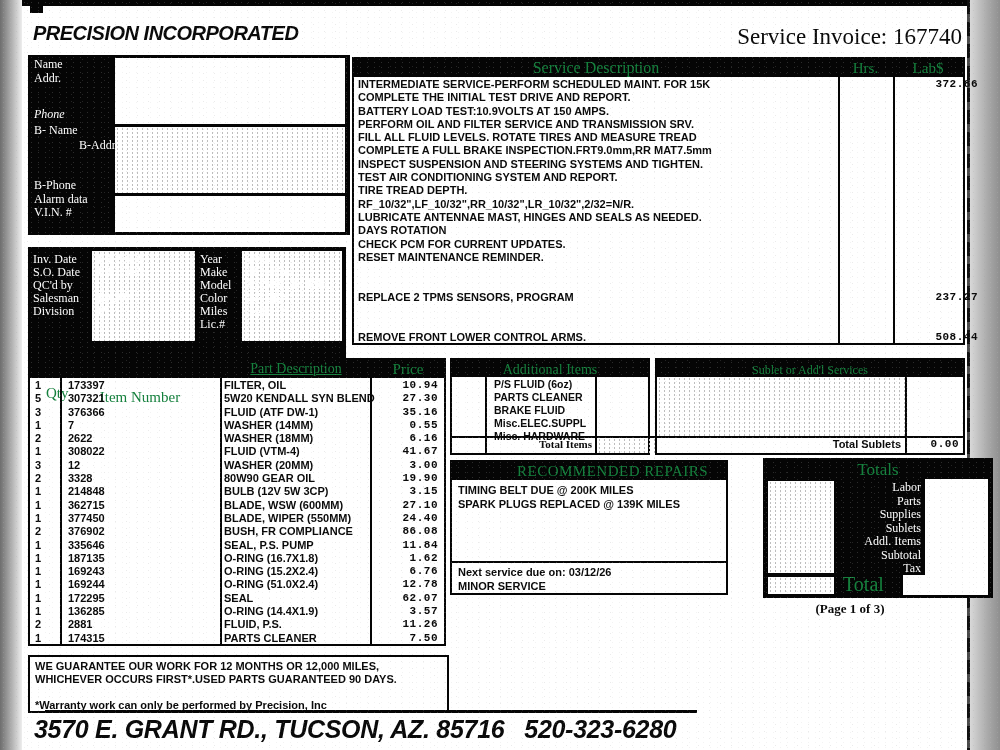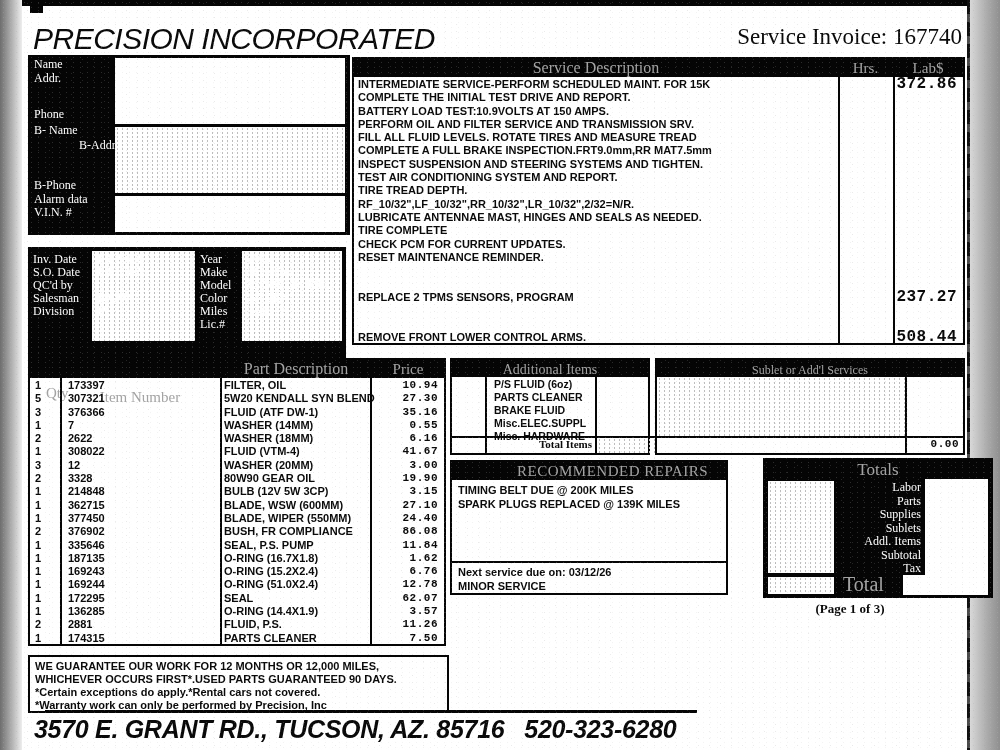--- a/index.html
+++ b/index.html
@@ -9,26 +9,26 @@
         background-image:radial-gradient(#9e9e9e 0.7px,transparent 0.9px),radial-gradient(#c8c8c8 0.6px,transparent 0.8px);
         background-size:11px 7px,7px 5px;}
   .abs{position:absolute;}
   .serif{font-family:"Liberation Serif",serif;}
   .mono{font-family:"Liberation Mono",monospace;font-weight:bold;letter-spacing:.5px;}
   .blk{background:#050505;color:#fff;}
   .bx{border:2px solid #050505;box-sizing:border-box;background:#fff;}
   .wbox{position:absolute;background:#fff;}
   .lbl{position:absolute;color:#fff;font-family:"Liberation Serif",serif;font-size:12px;line-height:13px;white-space:nowrap;}
   .val{position:absolute;font-weight:bold;font-size:12px;line-height:13px;white-space:nowrap;}
-  .hdrtxt{color:#a3a3a3;font-family:"Liberation Serif",serif;}
+  .hdrtxt{color:#15803d;font-family:"Liberation Serif",serif;}
   .vline{position:absolute;width:2px;background:#050505;}
   
   .svc-row,.prt-row{position:relative;height:13.3px;line-height:13.3px;font-size:11px;font-weight:bold;white-space:nowrap;}
   .svc-t{position:absolute;left:4px;}
-  .svc-lab{position:absolute;left:541px;width:62px;text-align:right;padding-right:3px;font-size:16px;}
+  .svc-lab{position:absolute;left:562px;width:62px;text-align:right;padding-right:3px;font-size:11px;}
   .prt-qty{position:absolute;left:5px;}
   .prt-item{position:absolute;left:38px;}
   .prt-desc{position:absolute;left:194px;}
   .prt-price{position:absolute;left:342px;width:66px;text-align:right;padding-right:20px;font-size:11px;}
   .addl-row{height:13.1px;line-height:13.1px;font-size:10.5px;font-weight:bold;padding-left:42px;white-space:nowrap;}
   .tot-lbl-row{height:13.5px;line-height:13.5px;text-align:right;font-family:"Liberation Serif",serif;font-size:12px;color:#fff;}
   .tot-val-row{height:13.5px;line-height:13.5px;text-align:right;padding-right:3px;font-size:11px;}
   .speck{background-image:radial-gradient(#bdbdbd 0.8px,transparent 1px);background-size:5px 4px;}
   
   .edge-left{left:0;top:0;width:22px;height:750px;background:linear-gradient(90deg,#6e6e6e,#b3b3b3 55%,#eee);}
@@ -41,37 +41,37 @@
 <body>
 
 <div class="page">
 
   <div class="abs edge-top"></div>
   <div class="abs edge-notch"></div>
   <div class="abs edge-left"></div>
   <div class="abs edge-rline"></div>
   <div class="abs edge-right"></div>
 
-  <div class="abs" style="left:33px;top:22px;font-size:30px;font-weight:normal;font-style:italic;letter-spacing:-.5px;white-space:nowrap;">PRECISION INCORPORATED</div>
+  <div class="abs" style="left:33px;top:22px;font-size:20px;font-weight:bold;font-style:italic;letter-spacing:-.5px;white-space:nowrap;">PRECISION INCORPORATED</div>
   <div class="abs serif" style="right:38px;top:24px;font-size:23px;white-space:nowrap;margin-left:36px;">Service Invoice: 167740</div>
 
   <div class="abs blk" style="left:28px;top:55px;width:322px;height:180px;">
     <div class="wbox" style="left:87px;top:3px;width:230px;height:66px;">
       <div class="val" style="left:5px;top:2px;">PRECISION INC</div>
       <div class="val" style="left:5px;top:15px;">3570 E GRANT RD</div>
       <div class="val" style="left:5px;top:28px;">TUCSON, AZ 85716</div>
       <div class="val" style="left:5px;top:50px;">520-323-6280</div>
     </div>
     <div class="wbox speck" style="left:87px;top:72px;width:230px;height:66px;"></div>
     <div class="wbox" style="left:87px;top:141px;width:230px;height:36px;">
       <div class="val" style="left:5px;top:12px;letter-spacing:.6px;">2HJYK16547H506163</div>
     </div>
     <div class="lbl" style="left:6px;top:3px;">Name</div>
     <div class="lbl" style="left:6px;top:17px;">Addr.</div>
-    <div class="lbl" style="left:6px;top:53px;">Phone</div>
+    <div class="lbl" style="left:6px;top:53px;font-style:italic;">Phone</div>
     <div class="lbl" style="left:6px;top:69px;">B- Name</div>
     <div class="lbl" style="left:6px;top:84px;margin-left:45px;">B-Addr.</div>
     <div class="lbl" style="left:6px;top:124px;">B-Phone</div>
     <div class="lbl" style="left:6px;top:138px;">Alarm data</div>
     <div class="lbl" style="left:6px;top:151px;">V.I.N. #</div>
   </div>
 
   <div class="abs bx" style="left:352px;top:57px;width:613px;height:288px;">
     <div class="abs blk" style="left:0;top:0;width:609px;height:18px;">
       <div class="abs hdrtxt" style="left:0;width:484px;text-align:center;font-size:16px;line-height:18px;">Service Description</div>
@@ -119,21 +119,21 @@
         </div>
         <div class="svc-row">
           <span class="svc-t">RF_10/32",LF_10/32",RR_10/32",LR_10/32",2/32=N/R.</span>
           <span class="svc-lab mono"></span>
         </div>
         <div class="svc-row">
           <span class="svc-t">LUBRICATE ANTENNAE MAST, HINGES AND SEALS AS NEEDED.</span>
           <span class="svc-lab mono"></span>
         </div>
         <div class="svc-row">
-          <span class="svc-t">TIRE COMPLETE</span>
+          <span class="svc-t">DAYS ROTATION</span>
           <span class="svc-lab mono"></span>
         </div>
         <div class="svc-row">
           <span class="svc-t">CHECK PCM FOR CURRENT UPDATES.</span>
           <span class="svc-lab mono"></span>
         </div>
         <div class="svc-row">
           <span class="svc-t">RESET MAINTENANCE REMINDER.</span>
           <span class="svc-lab mono"></span>
         </div>
@@ -186,21 +186,21 @@
     <div class="val" style="left:219px;top:19px;">HONDA</div>
     <div class="val" style="left:219px;top:32px;">RIDGELIN RTL</div>
     <div class="val" style="left:219px;top:45px;">GREEN</div>
     <div class="val" style="left:219px;top:58px;">141672</div>
   </div>
 
   <div class="abs bx" style="left:28px;top:358px;width:418px;height:288px;">
     <div class="abs blk" style="left:0;top:0;width:414px;height:18px;">
       <div class="abs hdrtxt" style="left:16px;font-size:15px;line-height:18px;margin-top:24px;">Qty</div>
       <div class="abs hdrtxt" style="left:30px;width:160px;text-align:center;font-size:15px;line-height:18px;margin-top:28px;">Item Number</div>
-      <div class="abs hdrtxt" style="left:190px;width:152px;text-align:center;font-size:16px;line-height:18px;">Part Description</div>
+      <div class="abs hdrtxt" style="left:190px;width:152px;text-align:center;font-size:14px;line-height:18px;text-decoration:underline;">Part Description</div>
       <div class="abs hdrtxt" style="left:342px;width:72px;text-align:center;font-size:15px;line-height:18px;">Price</div>
     </div>
     <div class="vline" style="left:30px;top:18px;bottom:0;"></div>
     <div class="vline" style="left:190px;top:18px;bottom:0;"></div>
     <div class="vline" style="left:340px;top:18px;bottom:0;"></div>
     <div class="abs" style="left:0;top:19px;right:0;">
         <div class="prt-row">
           <span class="prt-qty">1</span>
           <span class="prt-item">173397</span>
           <span class="prt-desc">FILTER, OIL</span>
@@ -342,20 +342,21 @@
     </div>
   </div>
 
   <div class="abs bx" style="left:655px;top:358px;width:310px;height:97px;">
     <div class="abs blk" style="left:0;top:0;width:306px;height:17px;text-align:center;">
       <span class="hdrtxt" style="font-size:12px;line-height:17px;">Sublet or Add'l Services</span>
     </div>
     <div class="vline" style="left:248px;top:17px;bottom:0;"></div>
     <div class="abs speck" style="left:0;top:17px;width:248px;bottom:15px;"></div>
     <div class="abs" style="left:0;bottom:0;width:306px;height:15px;border-top:2px solid #050505;">
+      <div class="abs" style="left:0;width:244px;text-align:right;font-size:11px;font-weight:bold;line-height:13px;">Total Sublets</div>
       <div class="abs mono" style="left:250px;right:4px;text-align:right;font-size:11px;line-height:13px;">0.00</div>
     </div>
   </div>
 
   <div class="abs bx" style="left:450px;top:460px;width:278px;height:135px;">
     <div class="abs blk" style="left:0;top:0;width:274px;height:18px;">
       <div class="abs hdrtxt" style="left:55px;right:8px;text-align:center;font-size:15px;line-height:18px;letter-spacing:.5px;">RECOMMENDED REPAIRS</div>
     </div>
     <div class="abs" style="left:6px;top:22px;font-size:11px;font-weight:bold;">TIMING BELT DUE @ 200K MILES</div>
     <div class="abs" style="left:6px;top:36px;font-size:11px;font-weight:bold;">SPARK PLUGS REPLACED @ 139K MILES</div>
@@ -392,20 +393,19 @@
     <div class="abs hdrtxt" style="left:80px;top:115px;font-size:20px;">Total</div>
     <div class="wbox" style="left:140px;top:117px;width:85px;height:20px;">
       <div class="mono" style="position:absolute;right:3px;top:1px;font-size:16px;">2454.92</div>
     </div>
   </div>
   <div class="abs serif" style="left:735px;top:601px;width:230px;text-align:center;font-size:13px;font-weight:bold;">(Page 1 of 3)</div>
 
   <div class="abs bx" style="left:28px;top:655px;width:421px;height:58px;">
     <div class="abs" style="left:5px;top:3px;font-size:11px;font-weight:bold;white-space:nowrap;">WE GUARANTEE OUR WORK FOR 12 MONTHS OR 12,000 MILES,</div>
     <div class="abs" style="left:5px;top:16px;font-size:11px;font-weight:bold;white-space:nowrap;">WHICHEVER OCCURS FIRST*.USED PARTS GUARANTEED 90 DAYS.</div>
-    <div class="abs" style="left:5px;top:29px;font-size:11px;font-weight:bold;white-space:nowrap;">*Certain exceptions do apply.*Rental cars not covered.</div>
     <div class="abs" style="left:5px;top:42px;font-size:11px;font-weight:bold;white-space:nowrap;">*Warranty work can only be performed by Precision, Inc</div>
   </div>
 
   <div class="abs" style="left:45px;top:710px;width:652px;height:3px;background:#050505;"></div>
   <div class="abs" style="left:34px;top:715px;font-size:25px;font-weight:bold;font-style:italic;white-space:pre;letter-spacing:-.3px;">3570 E. GRANT RD., TUCSON, AZ. 85716   520-323-6280</div>
 
 </div>
 
 </body></html>

